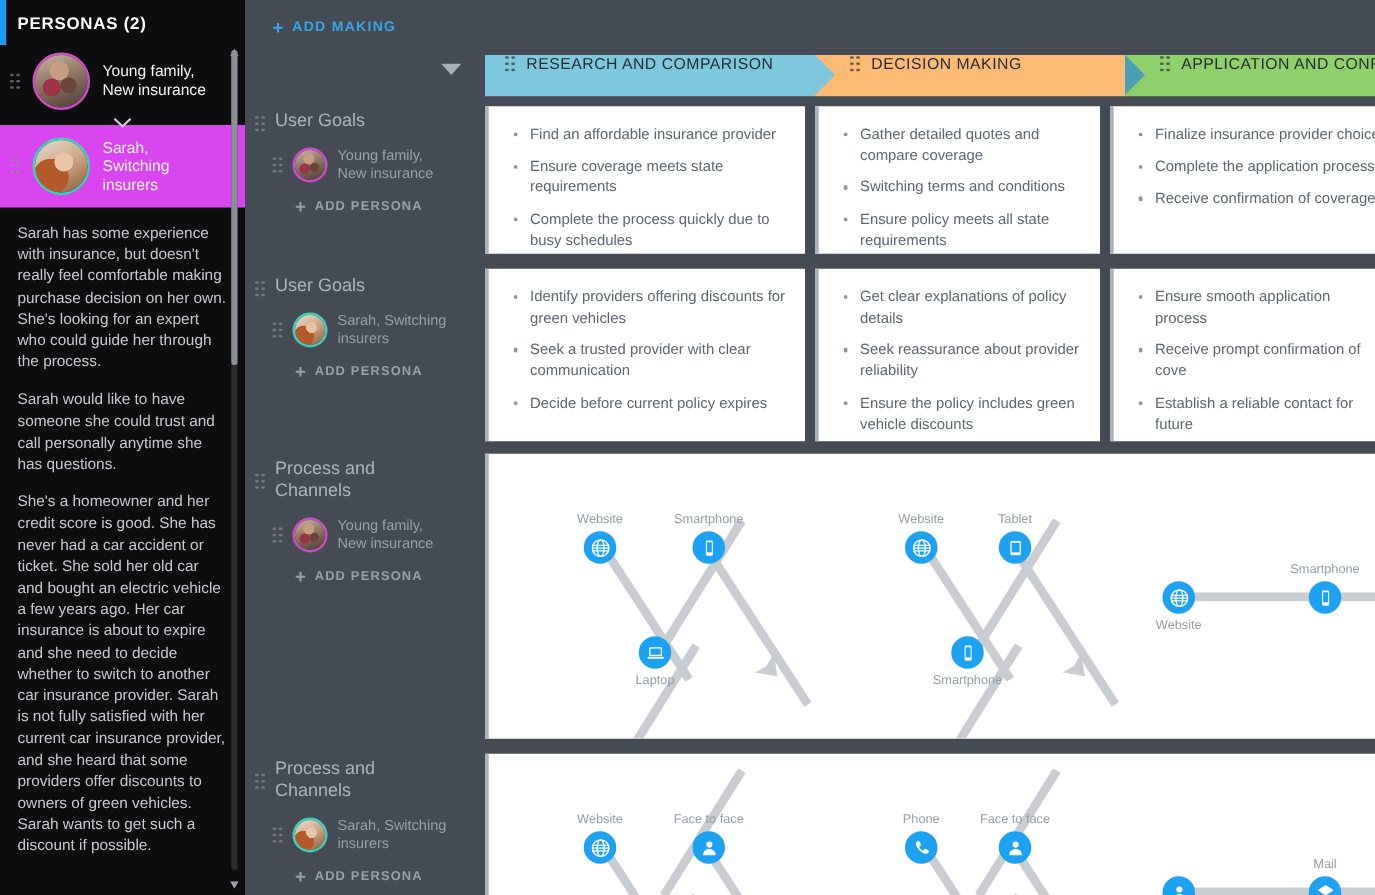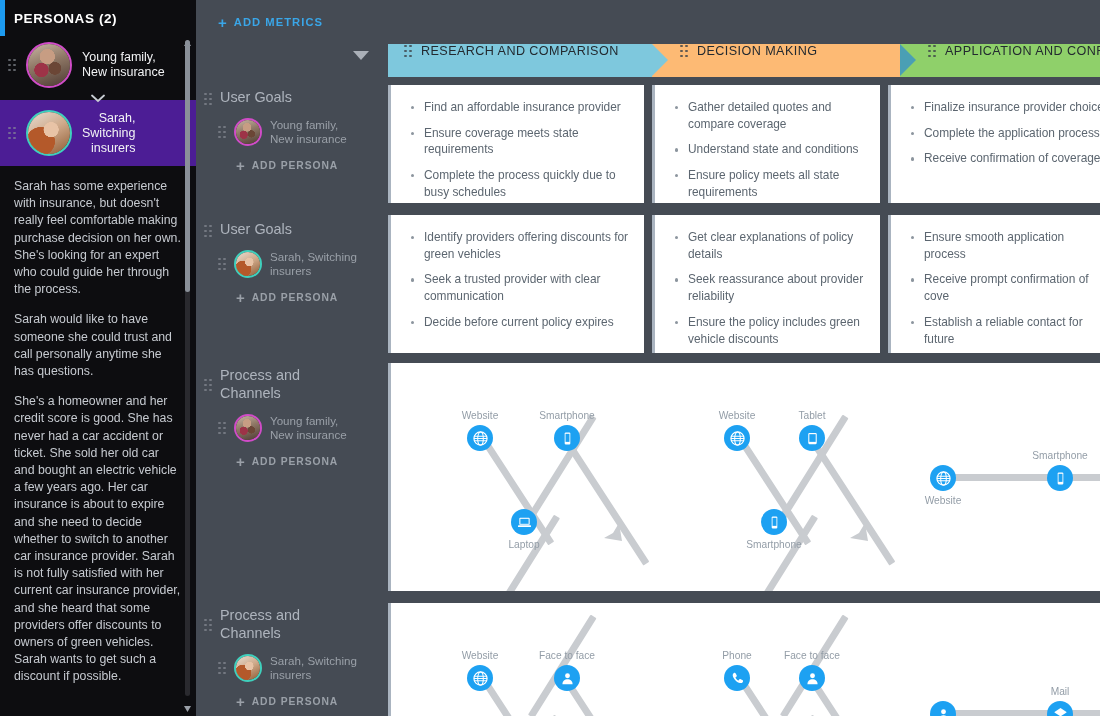--- a/index.html
+++ b/index.html
@@ -30,21 +30,21 @@
     font-weight: bold;
     letter-spacing: .6px;
     padding: 11px 0 0 14px;
   }
   .persona-row {
     display: flex; align-items: center;
     gap: 10px;
     padding: 10px 8px 10px 8px;
     position: relative;
   }
-  .persona-row.alt { background: #4c1d95; text-align: right; }
+  .persona-row.alt { background: #d946ef; }
   .drag-dots {
     width: 8px; height: 14px;
     flex: 0 0 8px;
     display: grid;
     grid-template-columns: 3px 3px;
     grid-template-rows: repeat(3, 3px);
     gap: 2px 2px;
     align-content: center;
     opacity: .65;
   }
@@ -331,21 +331,21 @@
         <svg width="7" height="6" viewBox="0 0 7 6">
             <path d="M3.5 6 L0 0 L7 0 Z" fill="#9aa0a8"></path>
           </svg>
       </span>
     </div>
   </aside>
 
   <section class="metrics-col">
     <div class="add-metrics">
       <span class="plus-ico">+</span>
-      <span>ADD METRICS</span>
+      <span>ADD MAKING</span>
     </div>
     <div class="filter-tri"></div>
 
     <div class="metric-group" style="top:88px;">
       <div class="mg-head">
         <span class="drag-dots" style="margin-top:4px;">
             <i></i>
             <i></i>
             <i></i>
             <i></i>
@@ -519,21 +519,21 @@
       <div class="goal-card" style="width:256px;height:118px;">
         <ul>
           <li>Find an affordable insurance provider</li>
           <li>Ensure coverage meets state requirements</li>
           <li>Complete the process quickly due to busy schedules</li>
         </ul>
       </div>
       <div class="goal-card" style="width:228px;height:118px;">
         <ul>
           <li>Gather detailed quotes and compare coverage</li>
-          <li>Understand state and conditions</li>
+          <li>Switching terms and conditions</li>
           <li>Ensure policy meets all state requirements</li>
         </ul>
       </div>
       <div class="goal-card" style="width:230px;height:118px;">
         <ul>
           <li>Finalize insurance provider choice</li>
           <li>Complete the application process</li>
           <li>Receive confirmation of coverage</li>
         </ul>
       </div>

